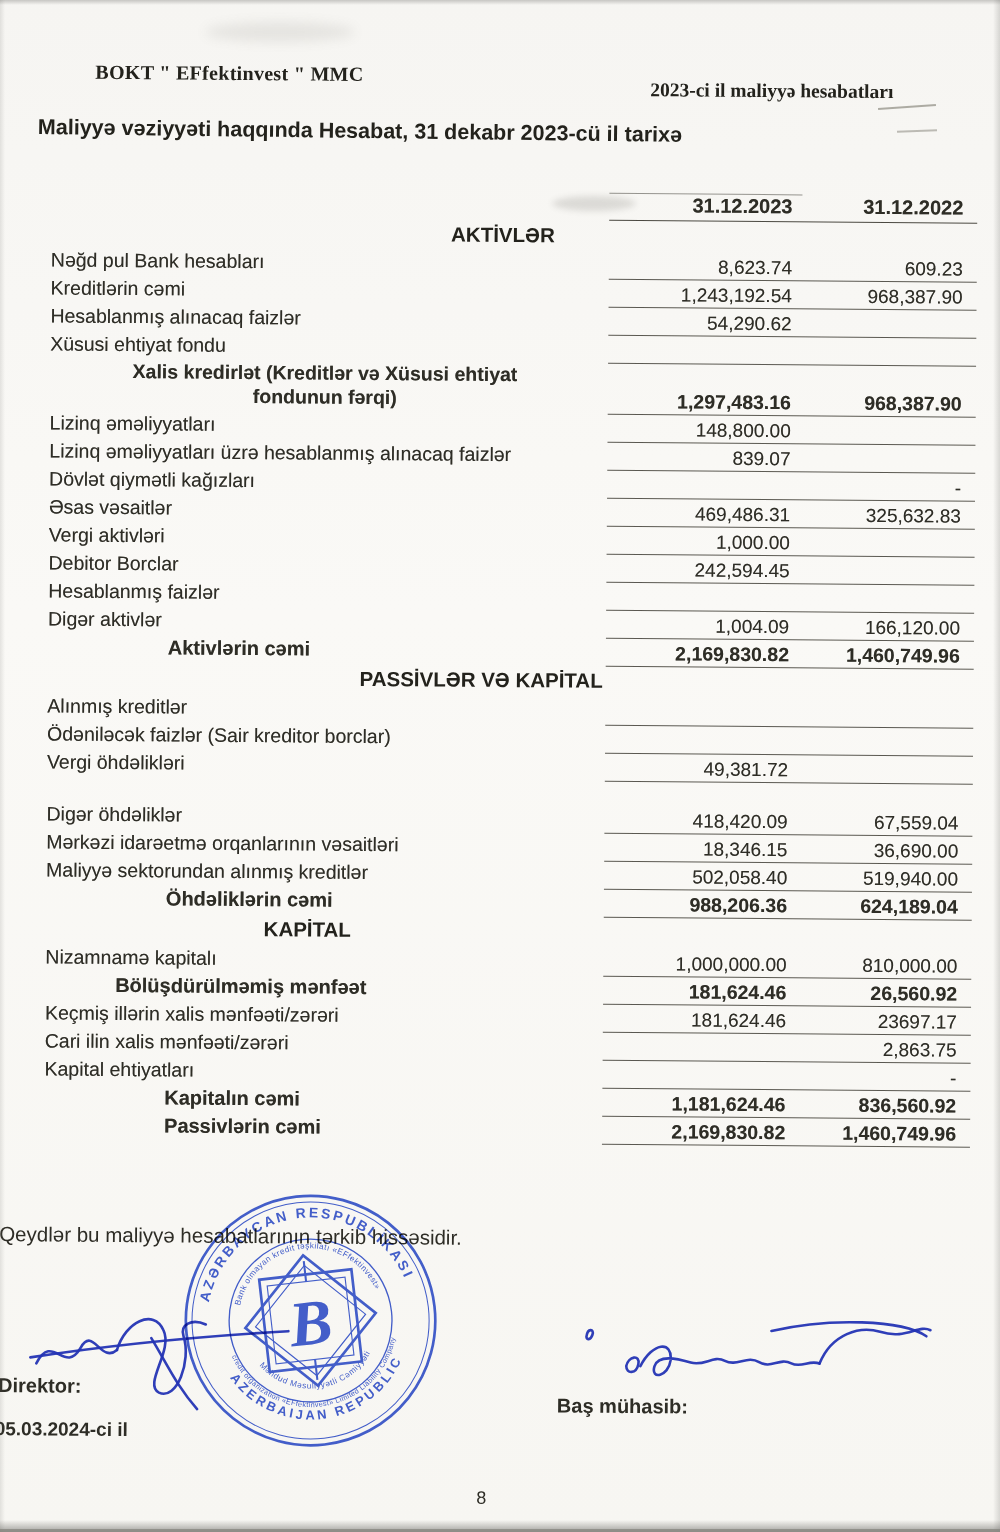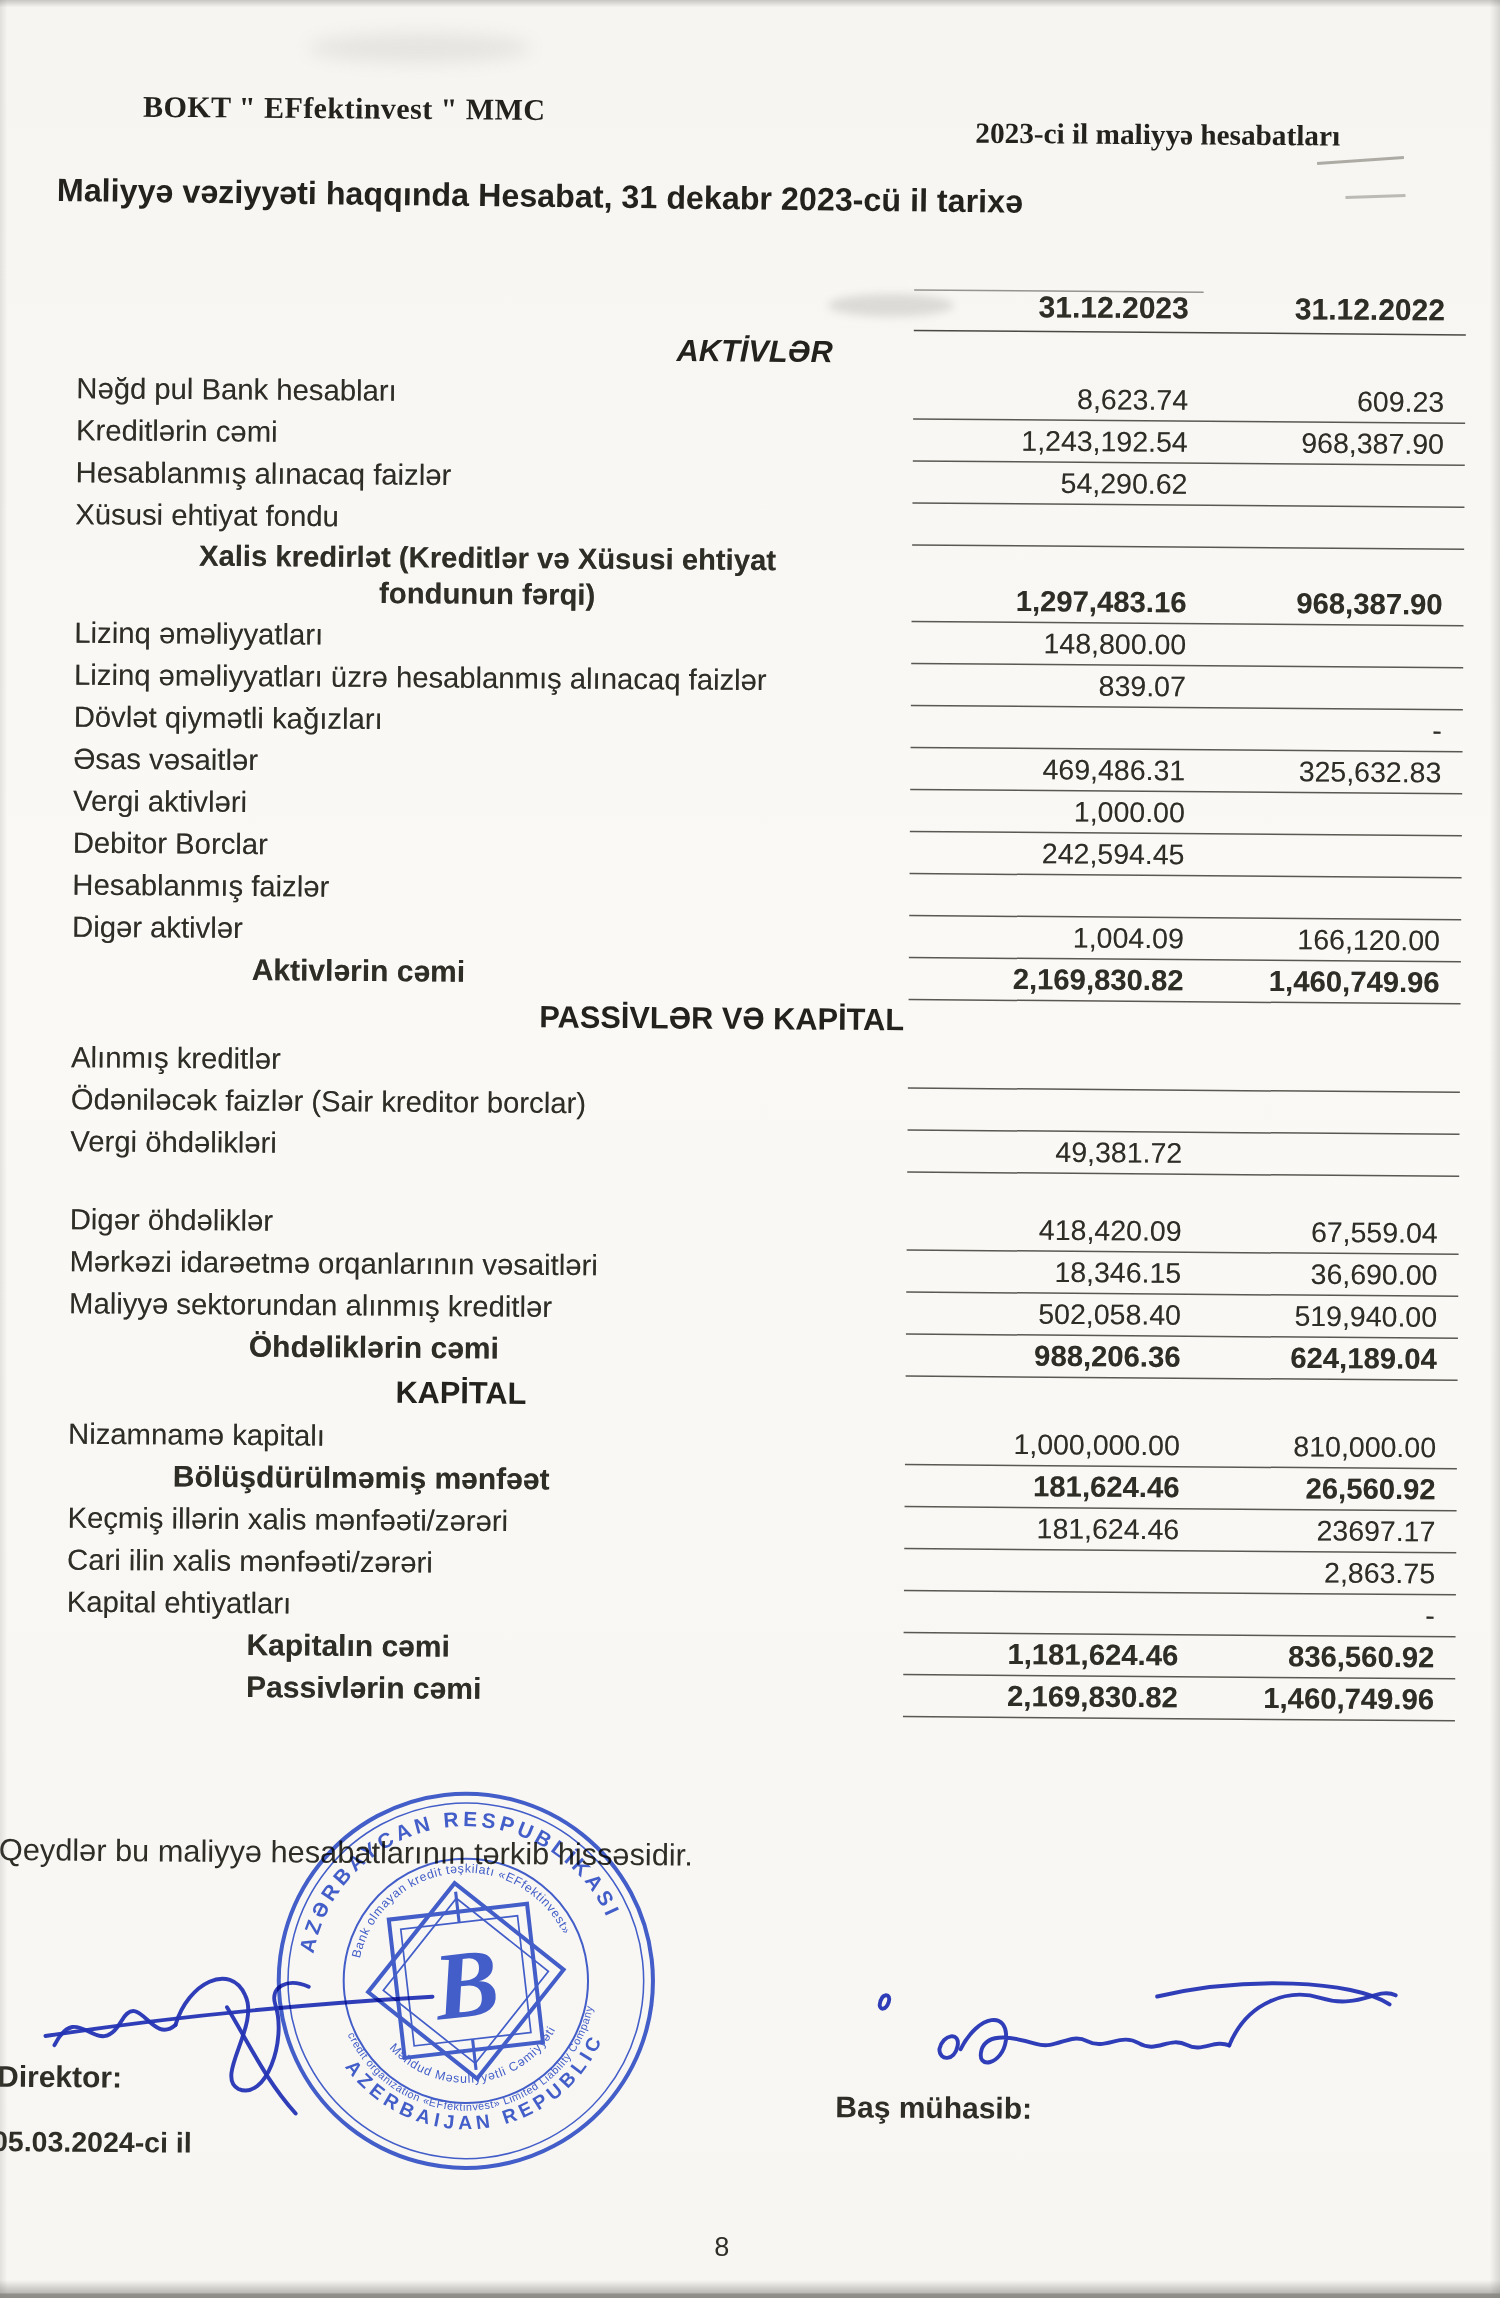--- a/index.html
+++ b/index.html
@@ -26,21 +26,21 @@
   .v1 { width:196px; padding-right:10px; }
   .v2 { width:172px; padding-right:14px; }
 
   .colheader .tval { font-weight:bold; font-size:20px; padding-bottom:3px; }
   .colheader .tvals { border-bottom:1.8px solid rgba(55,53,46,.9); }
   .colheader .v1 { border-top:1.5px solid rgba(70,68,60,.55); }
   .colheader { min-height:30px; }
 
   .title-row { min-height:31px; align-items:center; }
   .section-title { font-weight:bold; font-size:20.5px; color:#23221c; padding-bottom:2px;}
-  .sec-0 .section-title { margin-left:452px;font-style:italic; }
+  .sec-0 .section-title { margin-left:452px; }
   .sec-1 .section-title { margin-left:364px; }
   .sec-2 .section-title { margin-left:270px; }
 
   .kind-net .tlabel { margin-left:92px; width:470px; text-align:center; font-weight:bold; }
   .kind-net .tval, .kind-subtotal .tval, .kind-retained .tval { font-weight:bold; font-size:19.5px; }
   .kind-subtotal .tlabel { margin-left:172px; width:395px; font-weight:bold; font-size:20px; }
   .kind-retained .tlabel { margin-left:122px; width:445px; font-weight:bold; font-size:20px; }
   .spacer-row { min-height:24px; }
 
   

